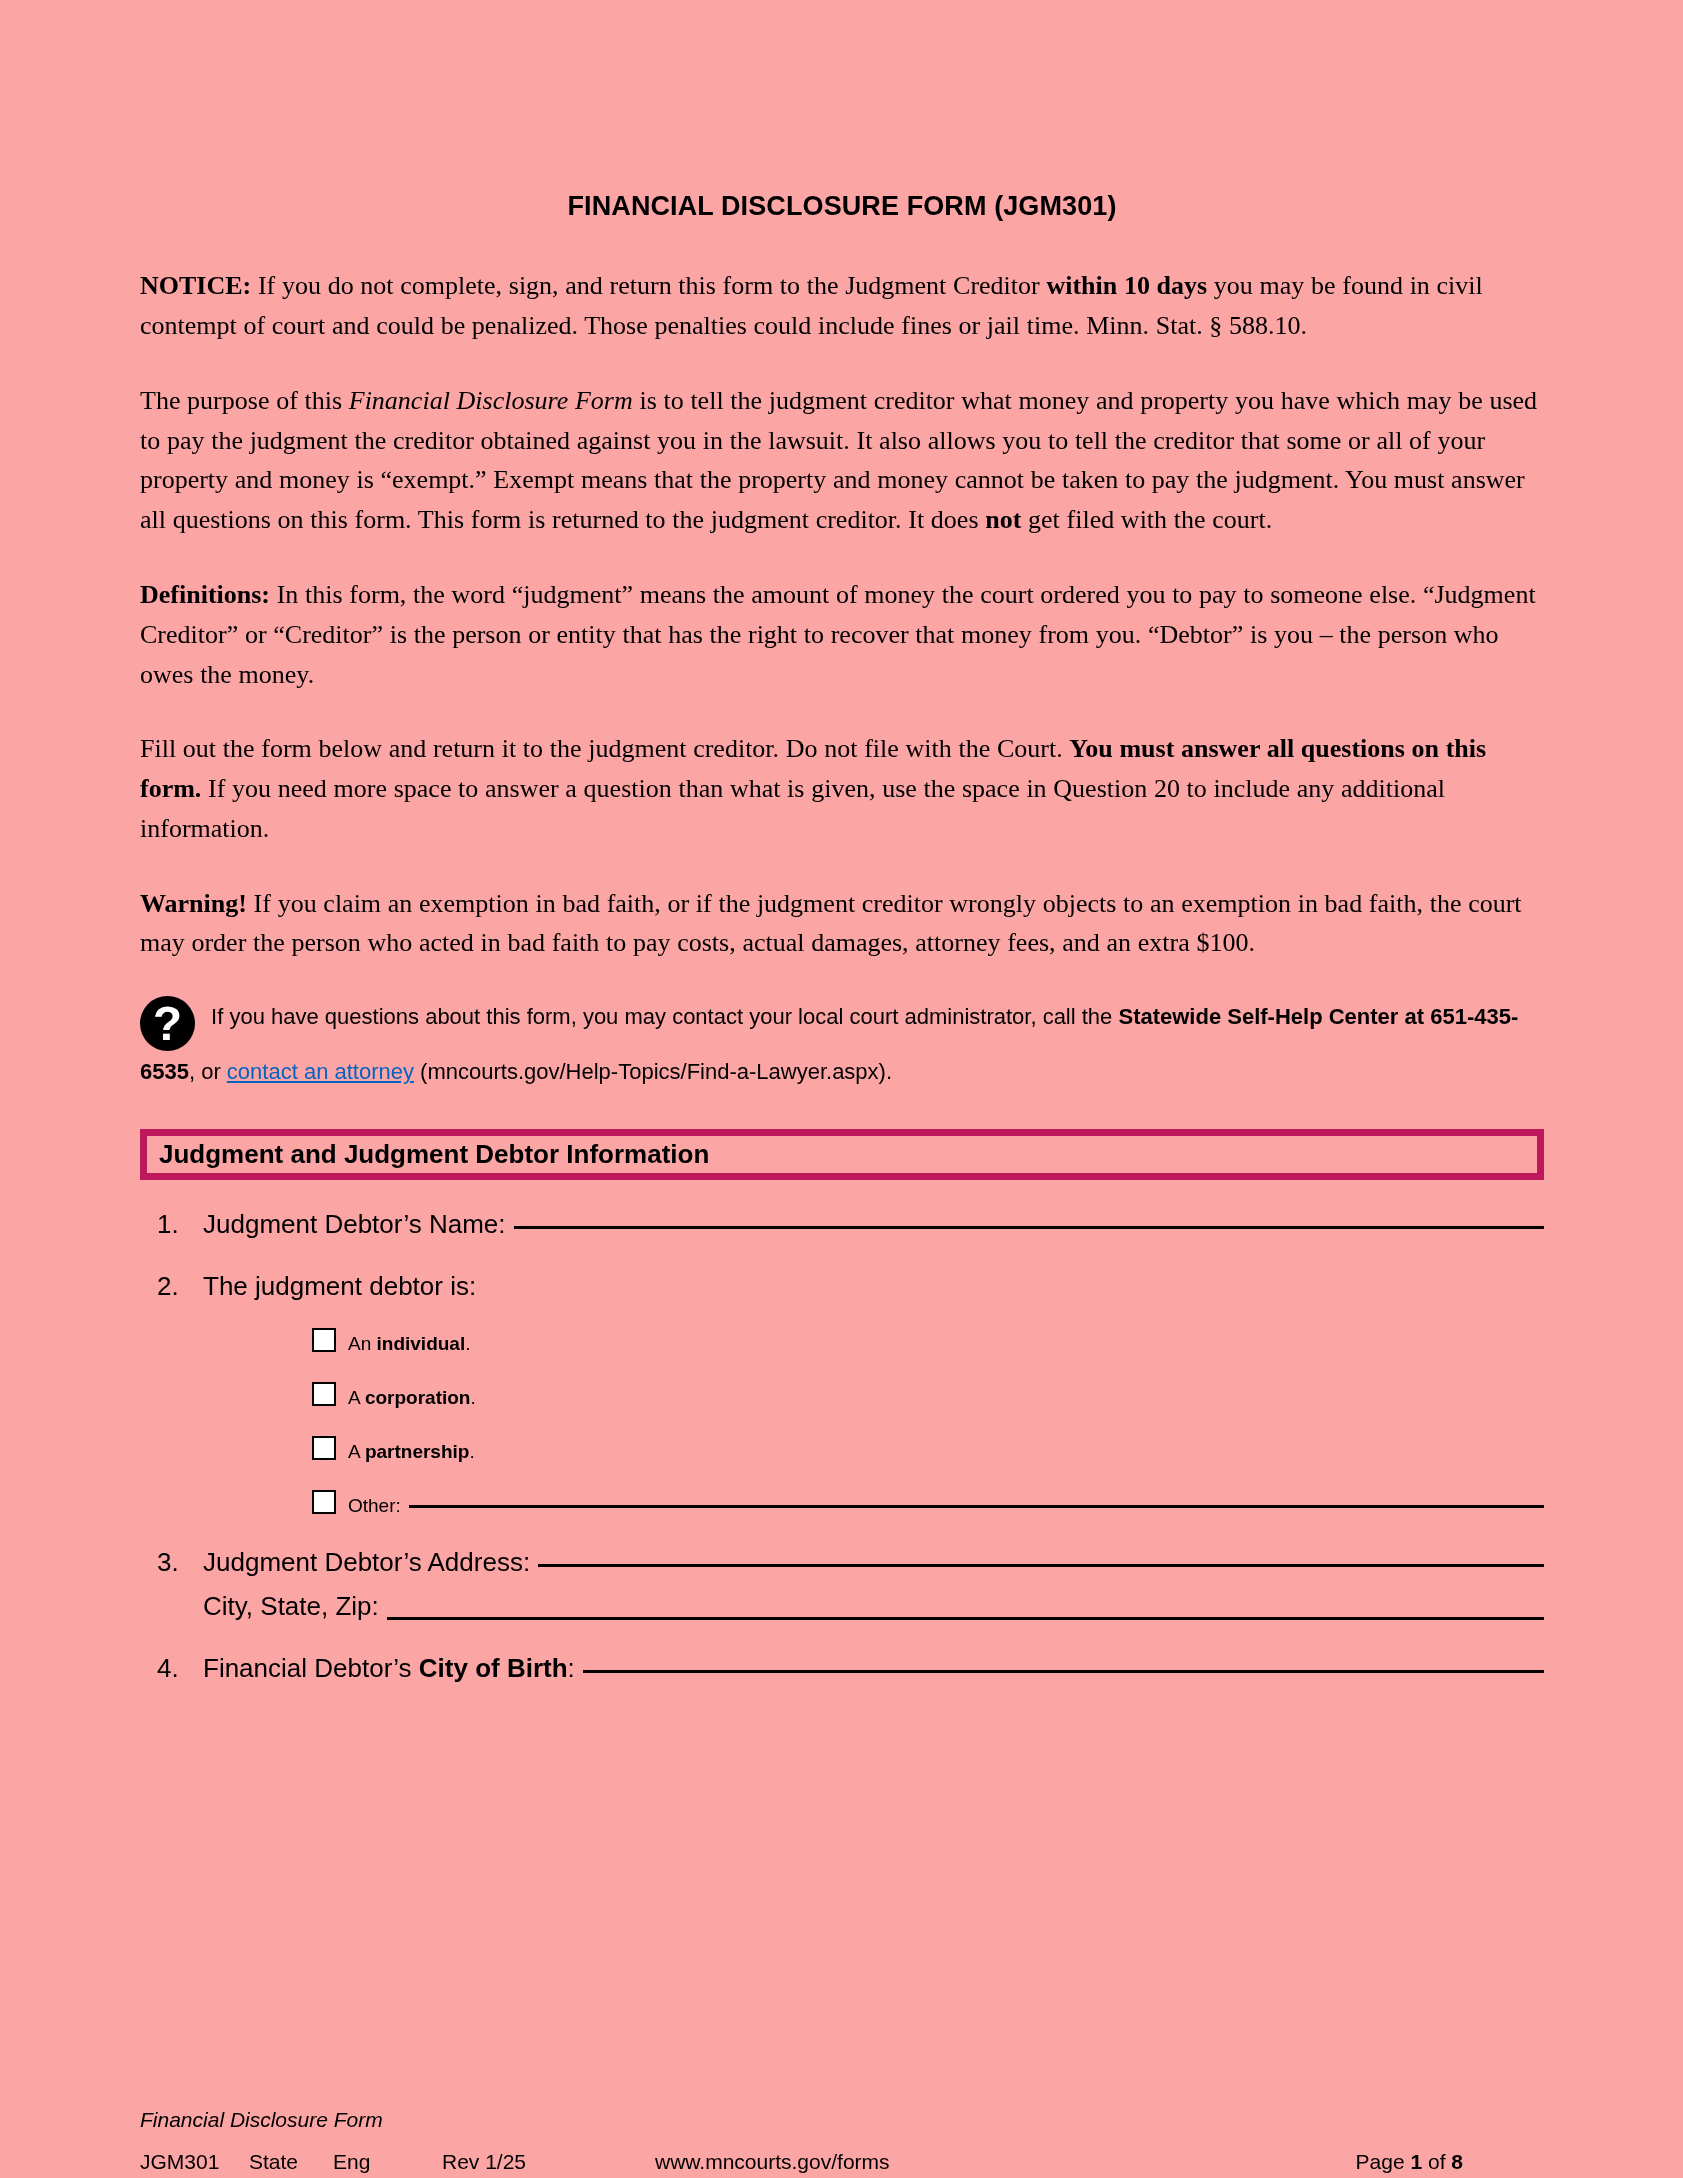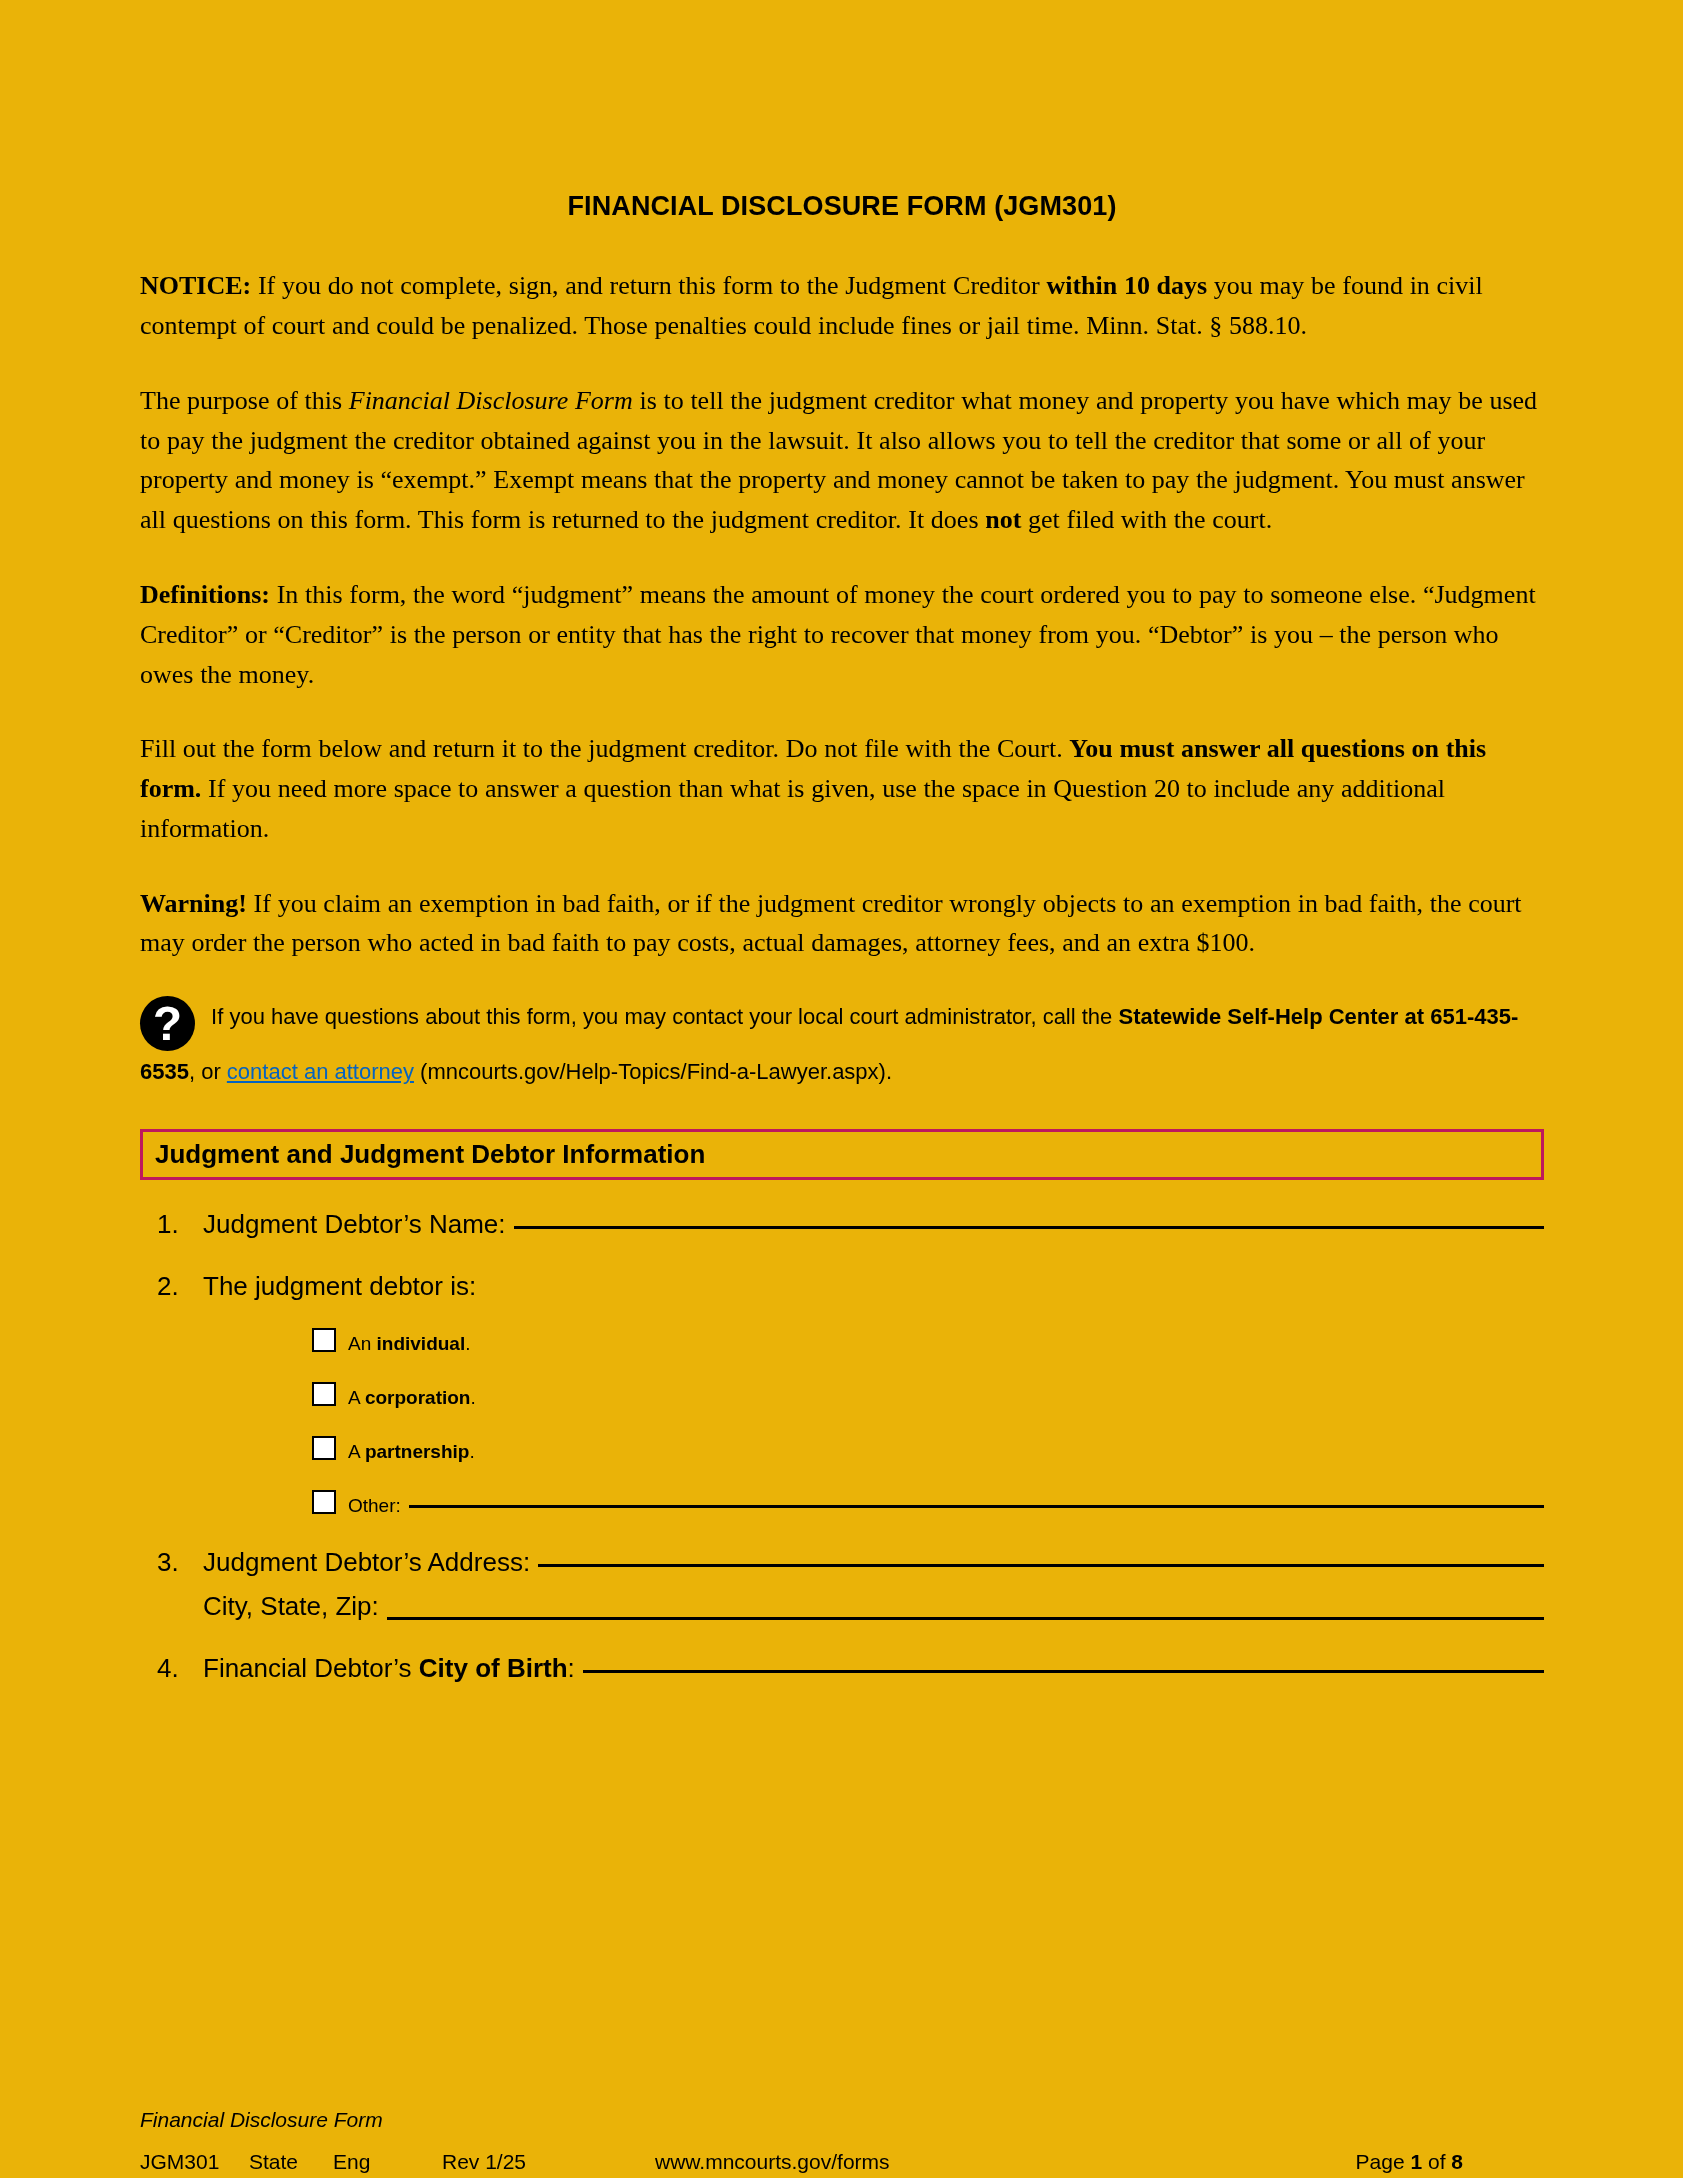--- a/index.html
+++ b/index.html
@@ -9,21 +9,21 @@
     background: #ffffff;
   }
   body {
     font-family: "Liberation Sans", sans-serif;
     color: #000000;
   }
   .page {
     position: relative;
     width: 1683px;
     height: 2178px;
-    background: #eab308;
+    background: #fca5a5;
     box-sizing: border-box;
     overflow: hidden;
   }
 
   
   .content {
     position: absolute;
     left: 140px;
     top: 0;
     width: 1404px;   
@@ -81,21 +81,21 @@
     font-family: "Liberation Sans", sans-serif;
   }
   .help-text {
     font-size: 22px;
     line-height: 1.53;
   }
 
   
   .section-bar {
     margin-top: 38px;
-    border: 3px solid #be185d;
+    border: 7px solid #be185d;
     height: 51px;
     display: flex;
     align-items: center;
     padding-left: 12px;
     box-sizing: border-box;
   }
   .section-bar-label {
     font-size: 26px;
     font-weight: bold;
   }

